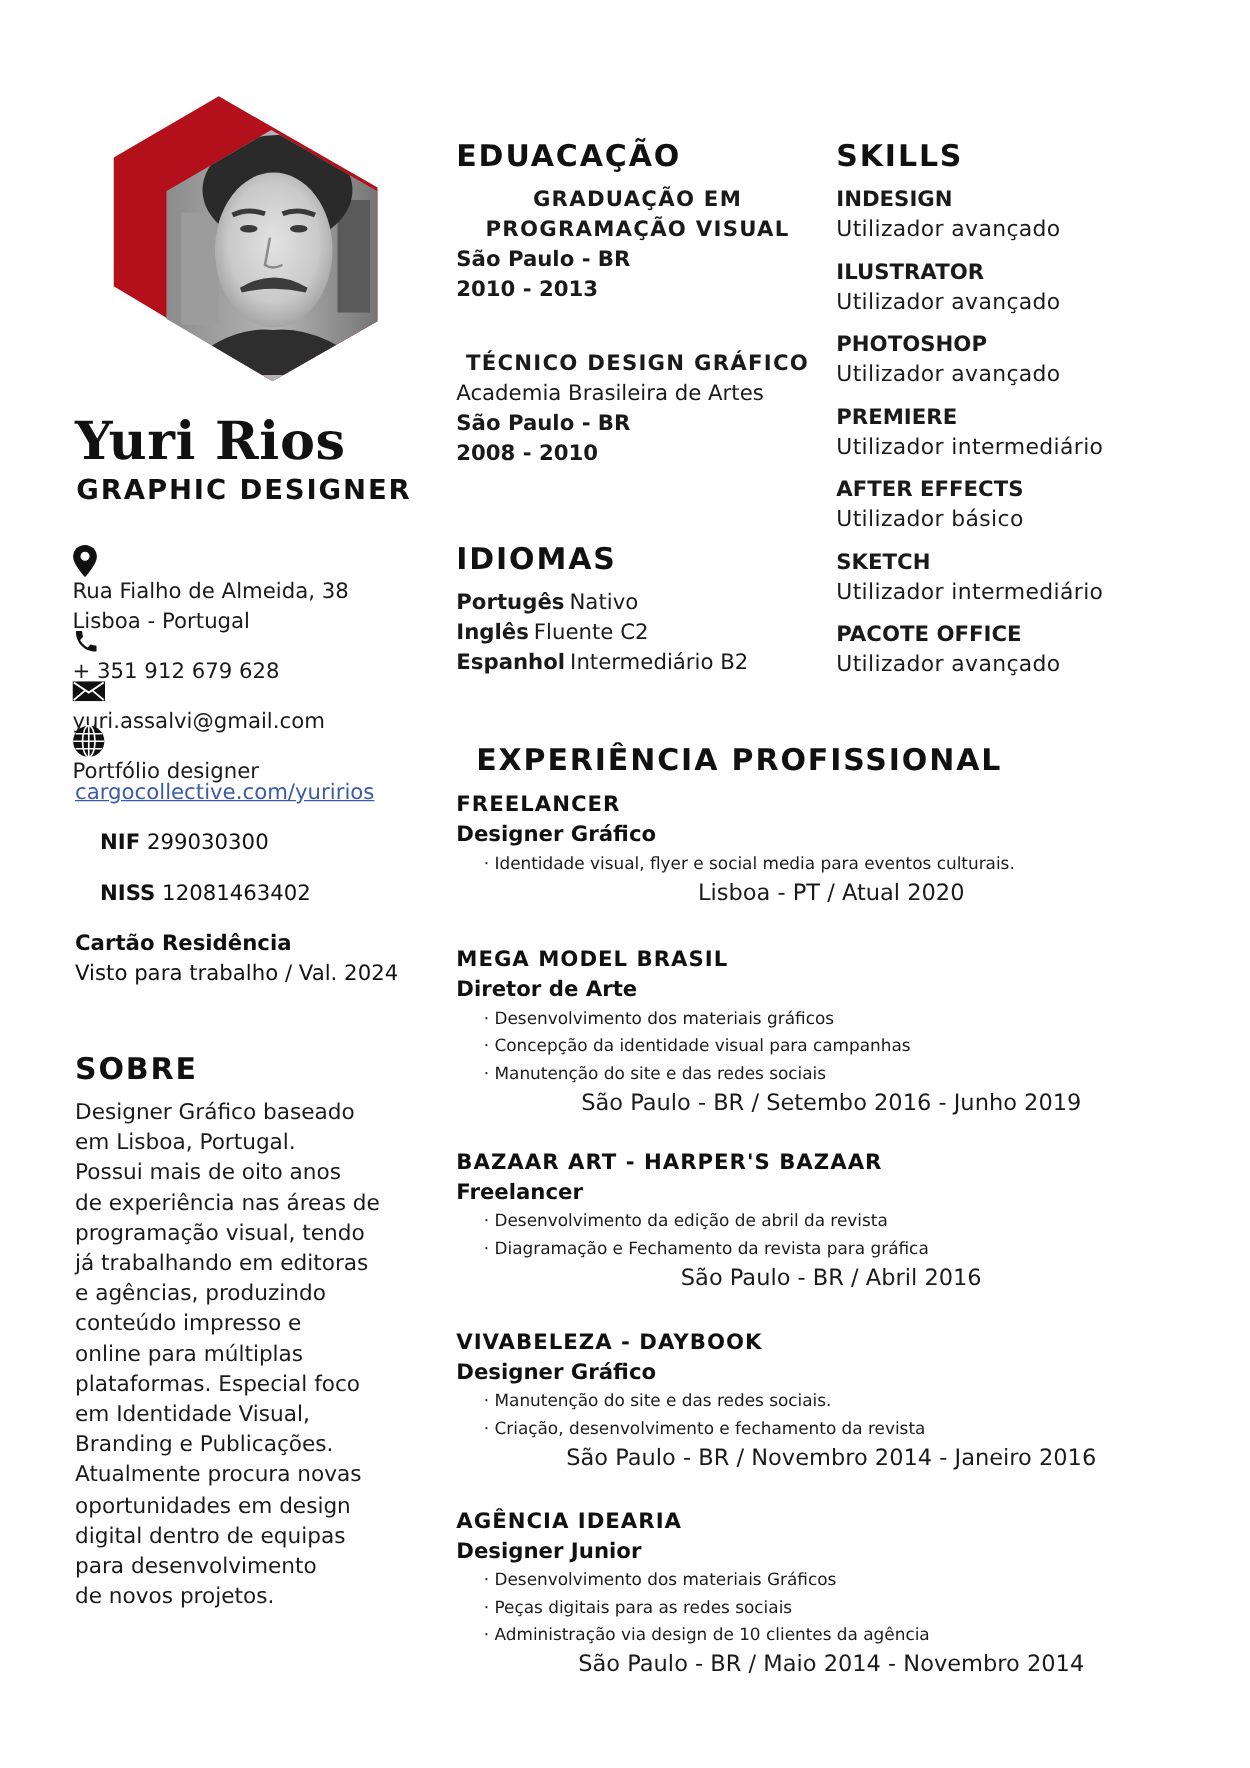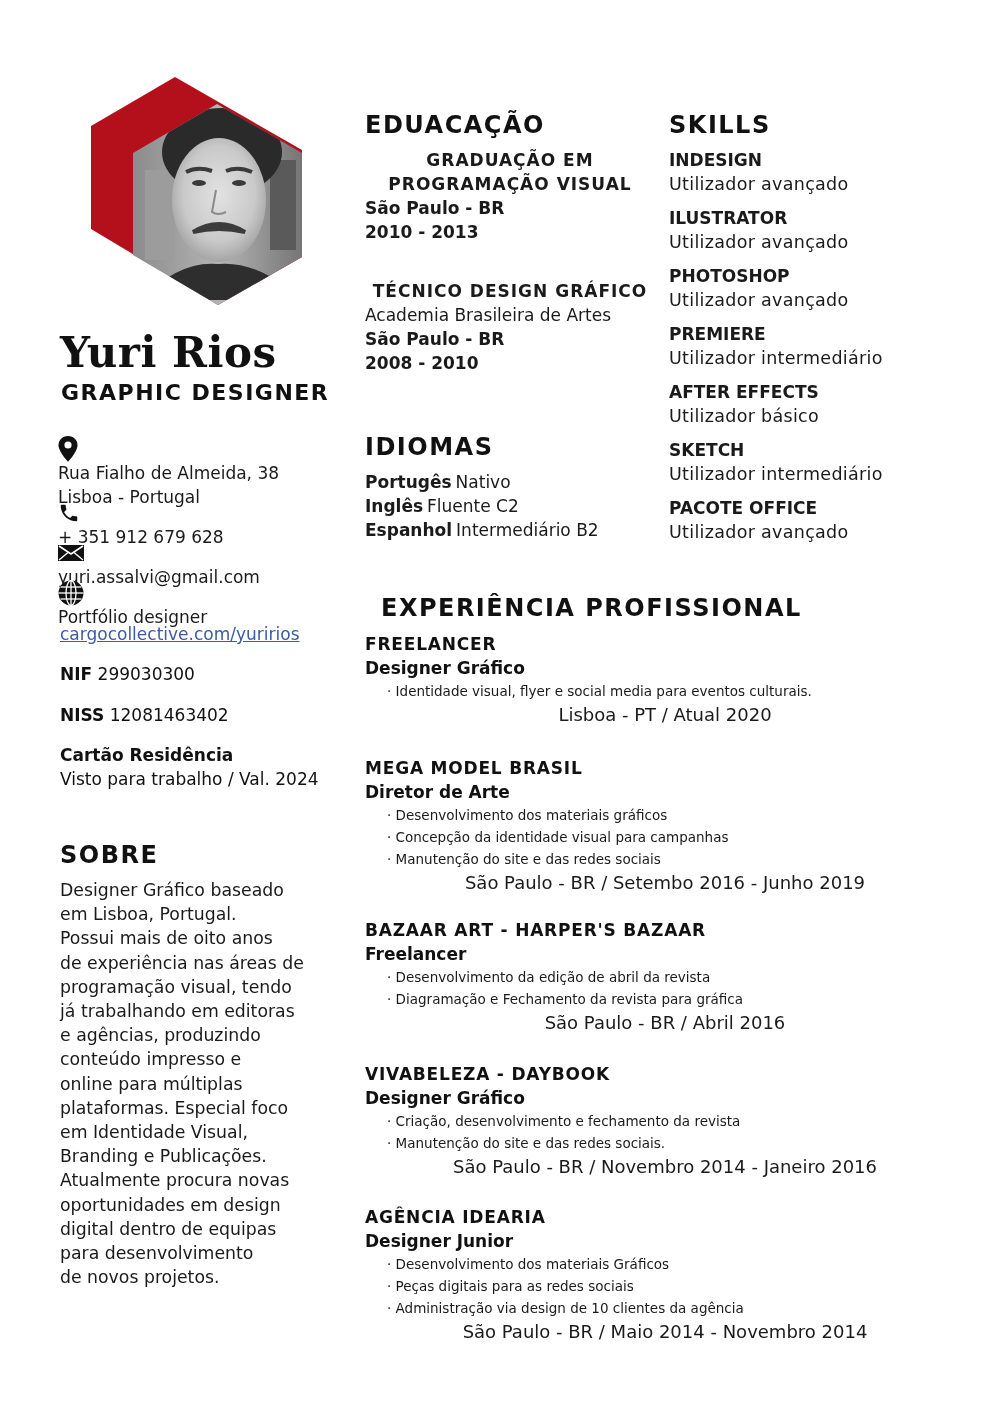--- a/index.html
+++ b/index.html
@@ -12,21 +12,21 @@
   .hex-wrap svg { width: 225px; height: 240px; display: block; }
 
   .name { left: 60px; top: 328px; font-family: "DejaVu Serif", serif; font-weight: bold; font-size: 42px; letter-spacing: 0.5px; color: #111; line-height: 50px; }
   .role { left: 61px; top: 378px; font-weight: bold; font-size: 22px; letter-spacing: 1.5px; line-height: 30px; }
 
   .contact-row { position: absolute; left: 58px; display: flex; align-items: flex-start; font-size: 17px; line-height: 24px; color: #1a1a1a; flex-direction: column; }
   .contact-row .ic { width: 28px; height: 24px; display: flex; align-items: center; justify-content: flex-start; margin-right: 12px; }
   .contact-row .ic svg { display: block; }
   .link { left: 60px; top: 622px; font-size: 17px; line-height: 24px; color: #3b5ba8; text-decoration: underline; }
   .kv { position: absolute; left: 60px; font-size: 17px; line-height: 24px; }
-  .kv b { font-weight: bold; }
+  .kv b { font-weight: bold; margin-left: 20px; }
   .res-label { left: 60px; top: 743px; font-weight: bold; font-size: 17px; line-height: 24px; }
   .res-value { left: 60px; top: 767px; font-size: 17px; line-height: 24px; }
 
   .sec-title { position: absolute; font-weight: bold; font-size: 24px; letter-spacing: 1.5px; line-height: 30px; color: #111; }
   .about { left: 60px; top: 878px; width: 290px; font-size: 17.3px; line-height: 24.2px; color: #1a1a1a; white-space: pre-line; }
 
   .block { position: absolute; font-size: 17px; line-height: 24px; color: #1a1a1a; }
   .block .m { font-weight: 600; }
   .edu-title { font-weight: bold; font-size: 17px; letter-spacing: 1px; text-align: center; }
 
@@ -256,22 +256,22 @@
     <li>Desenvolvimento da edição de abril da revista</li>
     <li>Diagramação e Fechamento da revista para gráfica</li>
   </ul>
   <div class="loc">São Paulo - BR / Abril 2016</div>
 </div>
 
 <div class="job" style="top:1062px;">
   <div class="company">VIVABELEZA - DAYBOOK</div>
   <div class="position">Designer Gráfico</div>
   <ul>
+    <li>Manutenção do site e das redes sociais.</li>
     <li>Criação, desenvolvimento e fechamento da revista</li>
-    <li>Manutenção do site e das redes sociais.</li>
   </ul>
   <div class="loc">São Paulo - BR / Novembro 2014 - Janeiro 2016</div>
 </div>
 
 <div class="job" style="top:1205px;">
   <div class="company">AGÊNCIA IDEARIA</div>
   <div class="position">Designer Junior</div>
   <ul>
     <li>Desenvolvimento dos materiais Gráficos</li>
     <li>Peças digitais para as redes sociais</li>

